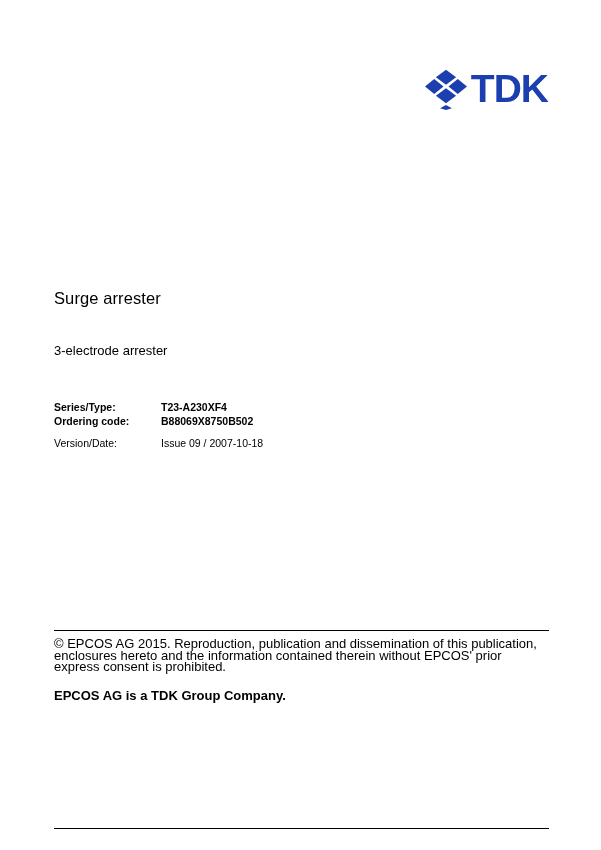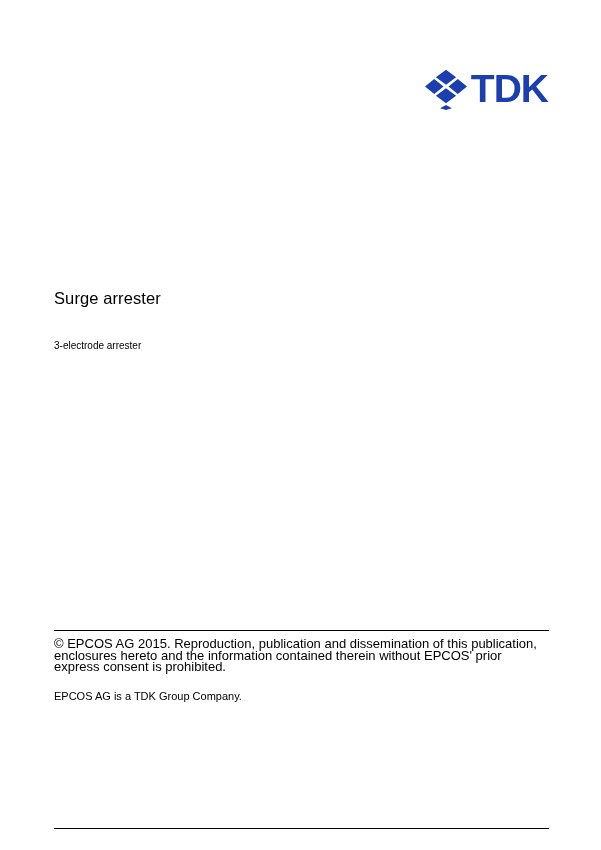--- a/index.html
+++ b/index.html
@@ -53,21 +53,21 @@
     left: 54px;
     top: 278px;
     font-size: 16.5px;
     font-weight: normal;
     letter-spacing: 0.1px;
   }
   .subtitle {
     position: absolute;
     left: 54px;
     top: 332px;
-    font-size: 10px;
+    font-size: 13px;
     font-weight: normal;
   }
 
   
   .meta {
     position: absolute;
     left: 54px;
     top: 401px;
     font-size: 10.5px;
     border-collapse: collapse;
@@ -100,23 +100,24 @@
     border-top: 1px solid #000000;
     margin: 0 0 7px 0;
     width: 495px;
   }
   .footer .copy {
     font-size: 13px;
     line-height: 11.5px;
     margin: 0;
   }
   .footer .company {
-    font-size: 11px;
+    font-size: 13px;
     line-height: 12px;
     margin: 17px 0 0 0;
+    font-weight: bold;
   }
   .bottom-rule {
     position: absolute;
     left: 54px;
     top: 820px;
     width: 495px;
     border: 0;
     border-top: 1px solid #000000;
   }
 </style>
@@ -136,20 +137,36 @@
           <polygon points="50,88 64,96 50,100 36,96"></polygon>
         </g>
       </svg>
     </span>
     <span class="logo-text">TDK</span>
   </div>
 
   <h1 class="title">Surge arrester</h1>
   <h2 class="subtitle">3-electrode arrester</h2>
 
+  <table class="meta">
+    <tbody>
+      <tr>
+        <td class="label b">Series/Type:</td>
+        <td class="b">T23-A230XF4</td>
+      </tr>
+      <tr>
+        <td class="label b">Ordering code:</td>
+        <td class="b">B88069X8750B502</td>
+      </tr>
+      <tr class="version">
+        <td class="label">Version/Date:</td>
+        <td>Issue 09 / 2007-10-18</td>
+      </tr>
+    </tbody>
+  </table>
 
   <div class="footer">
     <hr class="rule">
     <p class="copy">© EPCOS AG 2015. Reproduction, publication and dissemination of this publication, enclosures hereto and the information contained therein without EPCOS' prior express consent is prohibited.</p>
     <p class="company">EPCOS AG is a TDK Group Company.</p>
   </div>
 
   <hr class="bottom-rule">
 
 </div>

